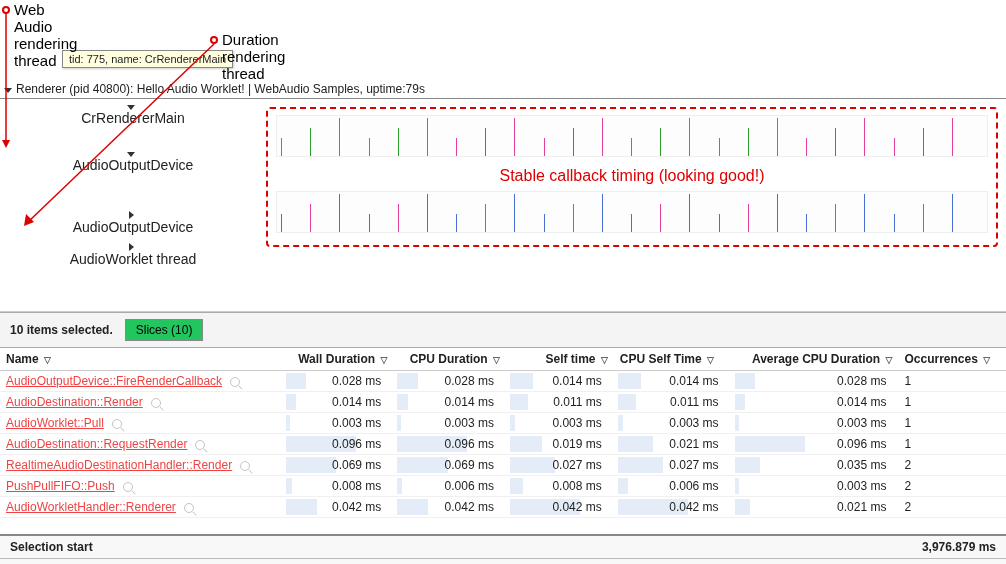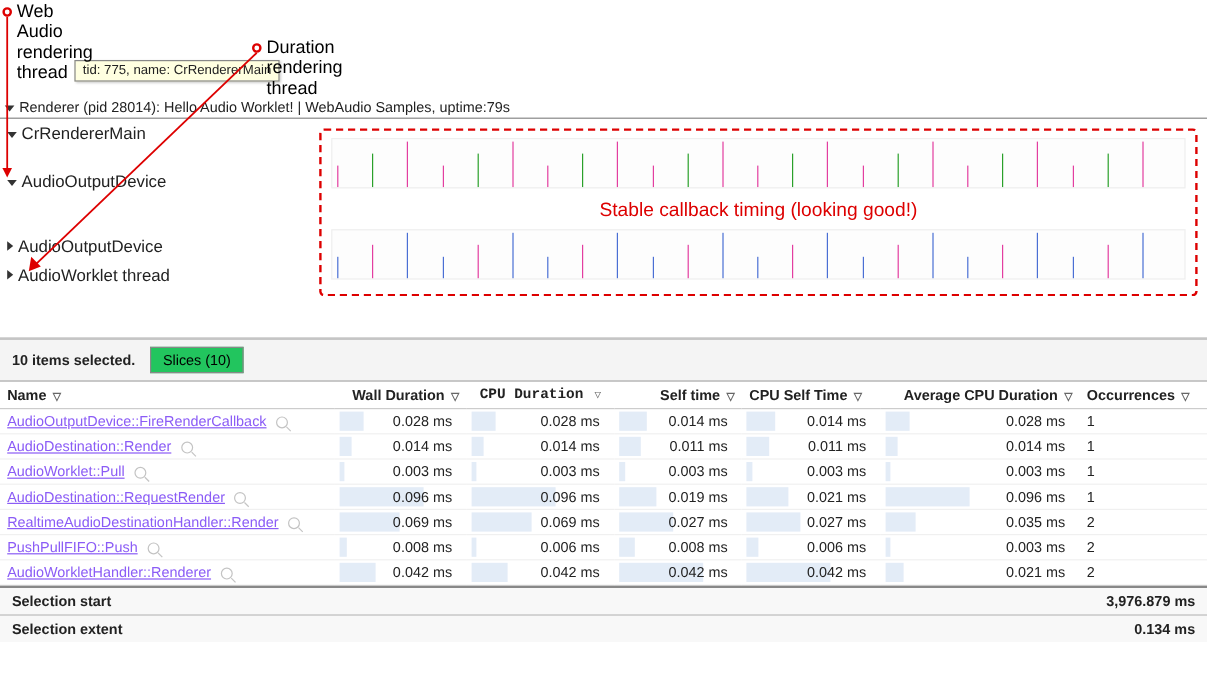--- a/index.html
+++ b/index.html
@@ -8,70 +8,70 @@
   .annotation-layer { position: absolute; top: 0; left: 0; pointer-events: none; z-index: 100; }
   .ann-text { color: #000000; font-size: 15px; font-weight: normal; position: absolute; }
   .ann-circle { position: absolute; width: 8px; height: 8px; border: 2px solid #d00; border-radius: 50%; background: transparent; }
   
   .process-header { padding: 2px 4px; font-size: 12px; border-bottom: 1px solid #888; margin-top: 80px; display: flex; align-items: center; }
   .disclosure { display: inline-block; width: 0; height: 0; border-left: 5px solid #333; border-top: 4px solid transparent; border-bottom: 4px solid transparent; margin-right: 4px; cursor: pointer; }
   .disclosure.open { border-left: 4px solid transparent; border-right: 4px solid transparent; border-top: 5px solid #333; border-bottom: none; margin-top: 2px; }
   
   .thread-area { display: flex; border-bottom: 1px solid #ccc; }
   .thread-sidebar { width: 266px; flex-shrink: 0; }
-  .thread-row { display: flex; align-items: center; padding: 4px 6px; font-size: 14px; position: relative; }
+  .thread-row { display: flex; align-items: center; padding: 4px 6px; font-size: 14px; position: relative; flex-direction: column; }
   .thread-row.main { font-weight: normal; }
   
   .tooltip { position: absolute; background: #ffffe0; border: 1px solid #888; padding: 2px 6px; font-size: 11px; top: 50px; left: 62px; z-index: 50; box-shadow: 1px 1px 2px rgba(0,0,0,0.2); }
   
   .timeline-area { flex: 1; position: relative; padding: 4px 0; }
   .callout-box { border: 2px dashed #d00; border-radius: 4px; margin: 4px 8px 4px 0; padding: 6px 8px 2px 8px; position: relative; }
   .callout-label { color: #d00; font-size: 16px; text-align: center; margin: 2px 0 6px 0; }
   .spike-track { height: 42px; border: 1px solid #eee; background: #fdfdfd; position: relative; margin-bottom: 10px; overflow: hidden; }
   .spike { position: absolute; width: 1px; bottom: 0; }
   
   .selection-bar { background: #f4f4f4; border-top: 1px solid #aaa; border-bottom: 1px solid #aaa; padding: 6px 10px; display: flex; align-items: center; gap: 12px; }
   .selection-bar b { font-weight: bold; }
   .tab-btn { border: 1px solid #888; background: #22c55e; padding: 3px 10px; font-size: 12px; cursor: pointer; }
   
   .data-table { width: 100%; border-collapse: collapse; font-size: 12px; }
   .data-table th { text-align: left; padding: 4px 6px; font-weight: bold; border-bottom: 1px solid #ccc; white-space: nowrap; }
   .data-table th .sort { font-size: 9px; color: #666; margin-left: 2px; }
   .data-table td { padding: 3px 6px; border-bottom: 1px solid #f0f0f0; white-space: nowrap; }
   .data-table td.num { text-align: right; padding-right: 8px; }
-  .data-table .name-cell a { color: #8b5cf6; text-decoration: underline; }
+  .data-table .name-cell a { color: #ef4444; text-decoration: underline; }
   .data-table .mag-icon { display: inline-block; width: 10px; height: 10px; border: 1px solid #888; border-radius: 50%; position: relative; margin-left: 8px; vertical-align: middle; opacity: 0.5; }
   .data-table .mag-icon::after { content: ""; position: absolute; width: 5px; height: 1px; background: #888; bottom: -2px; right: -4px; transform: rotate(45deg); }
   .bar-cell { position: relative; min-width: 98px; }
   .bar-bg { position: absolute; left: 4px; top: 2px; bottom: 2px; background: #e3ecf7; }
   .bar-val { position: relative; text-align: right; padding-right: 4px; }
   .totals-row td { font-weight: bold; border-top: 1px solid #999; background: #fafafa; }
   
   .footer-row { display: flex; justify-content: space-between; padding: 4px 10px; border-top: 1px solid #bbb; font-weight: bold; background: #f8f8f8; }
-  .footer-row.first { border-top: 2px solid #888; margin-top: 0; }
+  .footer-row.first { border-top: 2px solid #888; margin-top: 16px; }
 </style>
 </head>
 <body>
 
 <div class="annotation-layer">
   <span class="ann-circle" style="top:6px; left:2px;"></span>
   <span class="ann-text" style="top:1px; left:14px;">Web Audio rendering thread</span>
   <span class="ann-circle" style="top:36px; left:210px;"></span>
   <span class="ann-text" style="top:31px; left:222px;">Duration rendering thread</span>
   <svg width="260" height="240" style="position:absolute; top:0; left:0;">
     <line x1="6" y1="14" x2="6" y2="142" stroke="#d00" stroke-width="1.5"></line>
     <polygon points="6,148 2,140 10,140" fill="#d00"></polygon>
     <line x1="214" y1="44" x2="28" y2="222" stroke="#d00" stroke-width="1.5"></line>
     <polygon points="24,226 26,214 34,222" fill="#d00"></polygon>
   </svg>
 </div>
 
 <div class="process-header">
   <span class="disclosure open"></span>
-  <span>Renderer (pid 28014): Hello Audio Worklet! | WebAudio Samples, uptime:79s</span>
+  <span>Renderer (pid 40800): Hello Audio Worklet! | WebAudio Samples, uptime:79s</span>
 </div>
 
 <div class="thread-area">
   <div class="thread-sidebar">
     <div class="thread-row main">
       <span class="disclosure open"></span>
       <span>CrRendererMain</span>
     </div>
     <div class="thread-row" style="margin-top:16px;">
       <span class="disclosure open"></span>
@@ -151,21 +151,21 @@
 <div class="selection-bar">
   <b>10 items selected.</b>
   <button class="tab-btn">Slices (10)</button>
 </div>
 
 <table class="data-table">
   <thead>
     <tr id="hdr-row">
         <th>Name <span class="sort">▽</span></th>
         <th style="text-align: right;">Wall Duration <span class="sort">▽</span></th>
-        <th style="text-align: center; font-family: Liberation Mono, monospace;">CPU Duration <span class="sort">▽</span></th>
+        <th style="text-align: right;">CPU Duration <span class="sort">▽</span></th>
         <th style="text-align: right;">Self time <span class="sort">▽</span></th>
         <th style="text-align: left;">CPU Self Time <span class="sort">▽</span></th>
         <th style="text-align: right;">Average CPU Duration <span class="sort">▽</span></th>
         <th>Occurrences <span class="sort">▽</span></th>
       </tr>
   </thead>
   <tbody id="tbl-body">
       <tr>
         <td class="name-cell"><a href="#">AudioOutputDevice::FireRenderCallback</a><span class="mag-icon"></span></td>
         <td class="bar-cell num">

